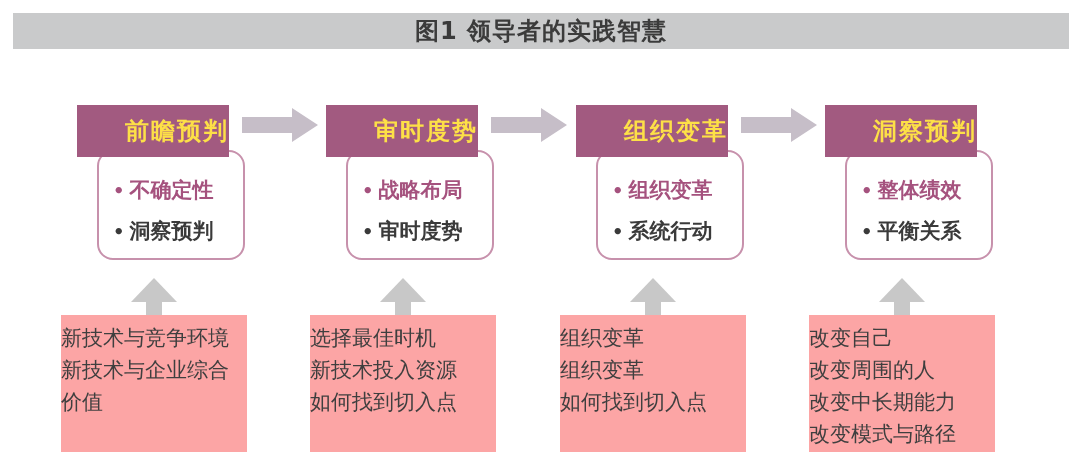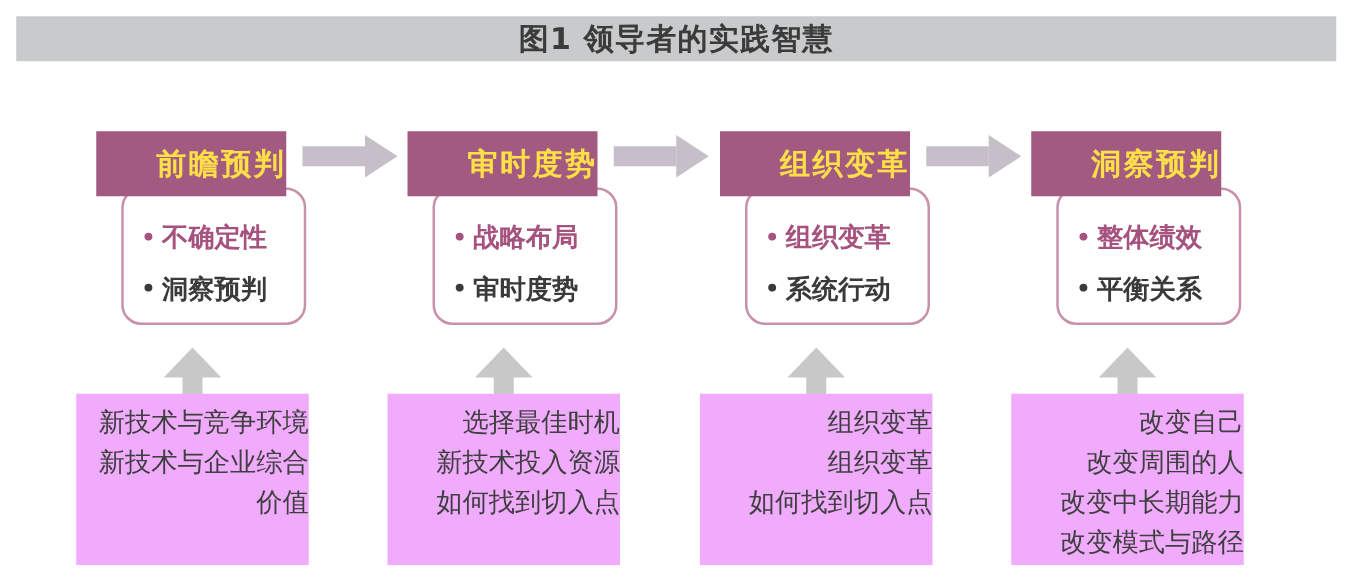--- a/index.html
+++ b/index.html
@@ -91,25 +91,25 @@
     width: 16px; height: 15px;
     background: #c8c8c8;
   }
 
   
   .gray-box {
     position: absolute;
     left: -16px; top: 315px;
     width: 186px; height: 137px;
     box-sizing: border-box;
-    background: #f0abfc;
+    background: #fca5a5;
     color: #3f3f3f;
     font-size: 21px;
     line-height: 32px;
-    text-align: right;
+    text-align: left;
     padding-top: 7px;
   }
 
   
   .flow-arrow { position: absolute; top: 0; }
   .fa-0 { left: 242px; }
   .fa-1 { left: 491px; }
   .fa-2 { left: 741px; }
   .flow-arrow-stem {
     position: absolute;

